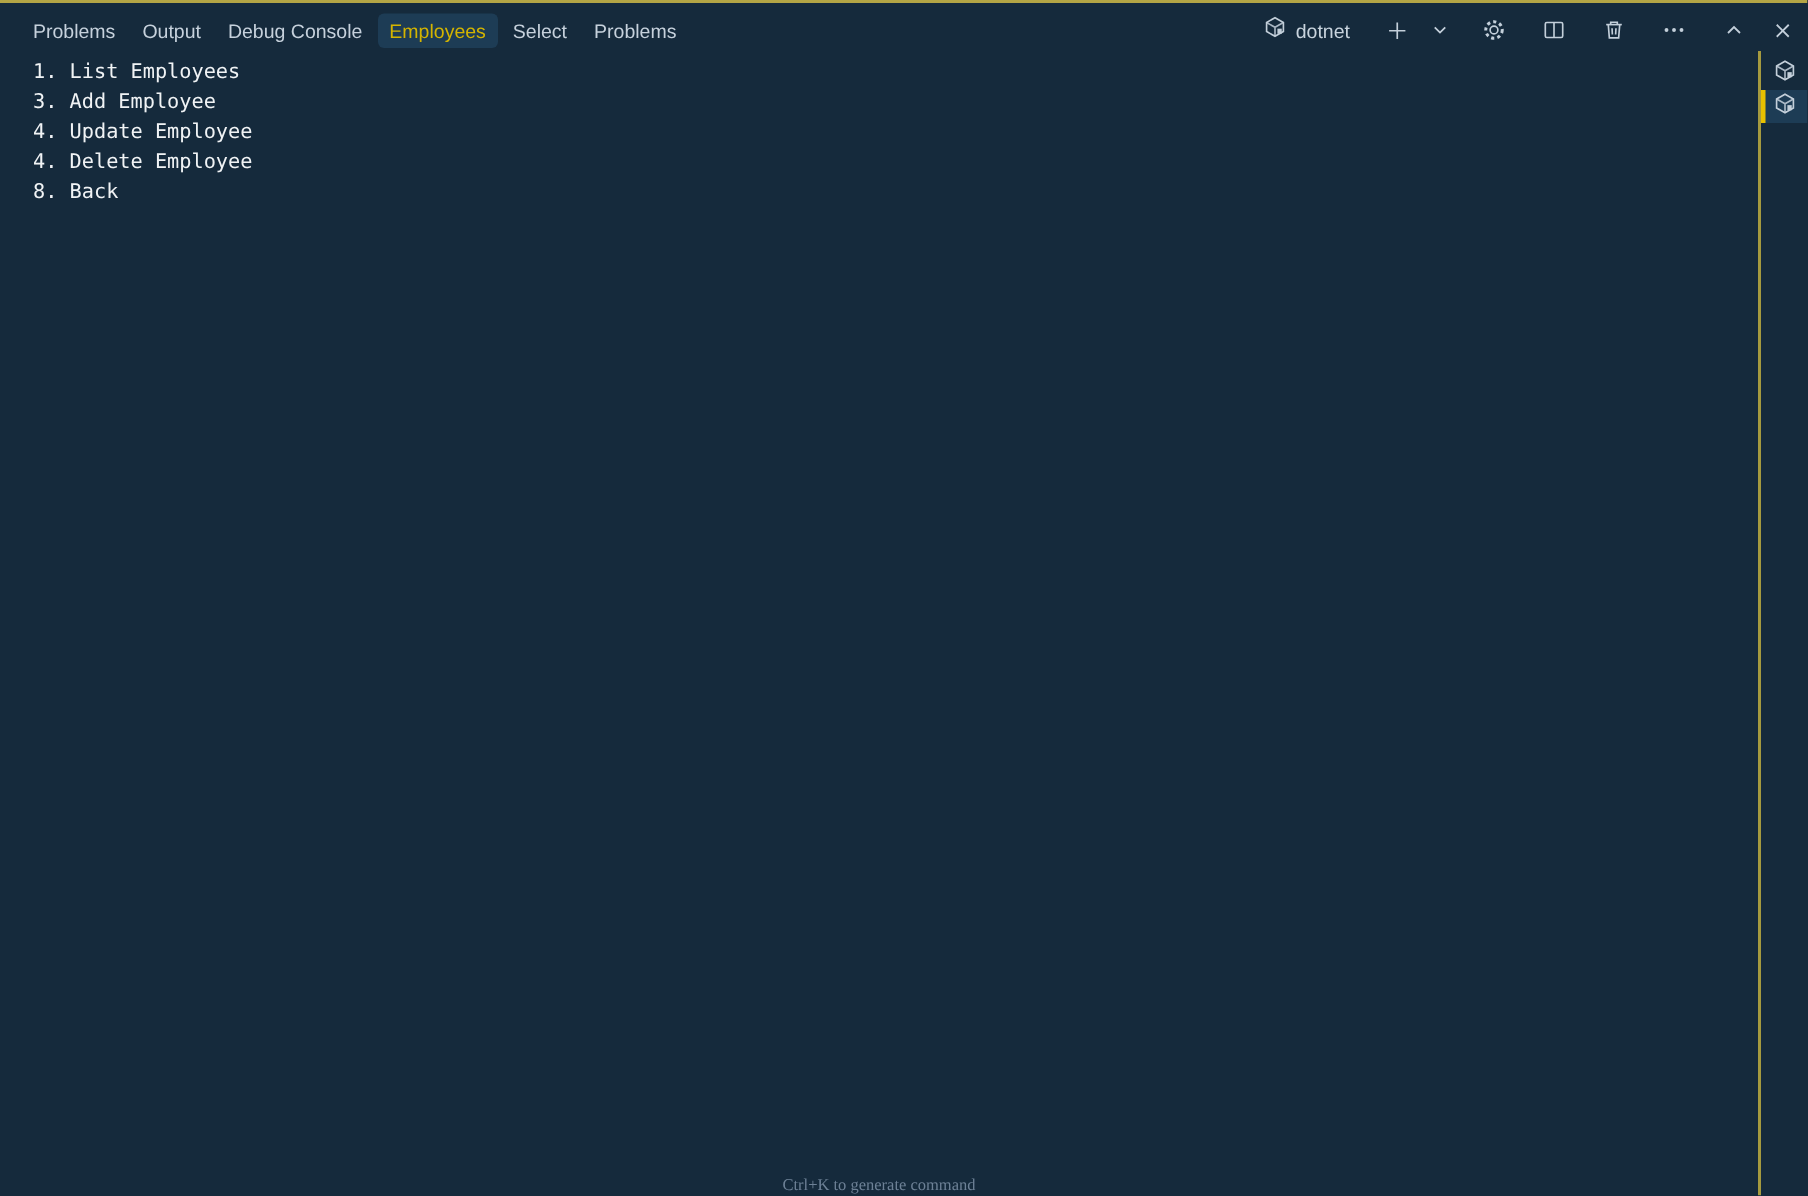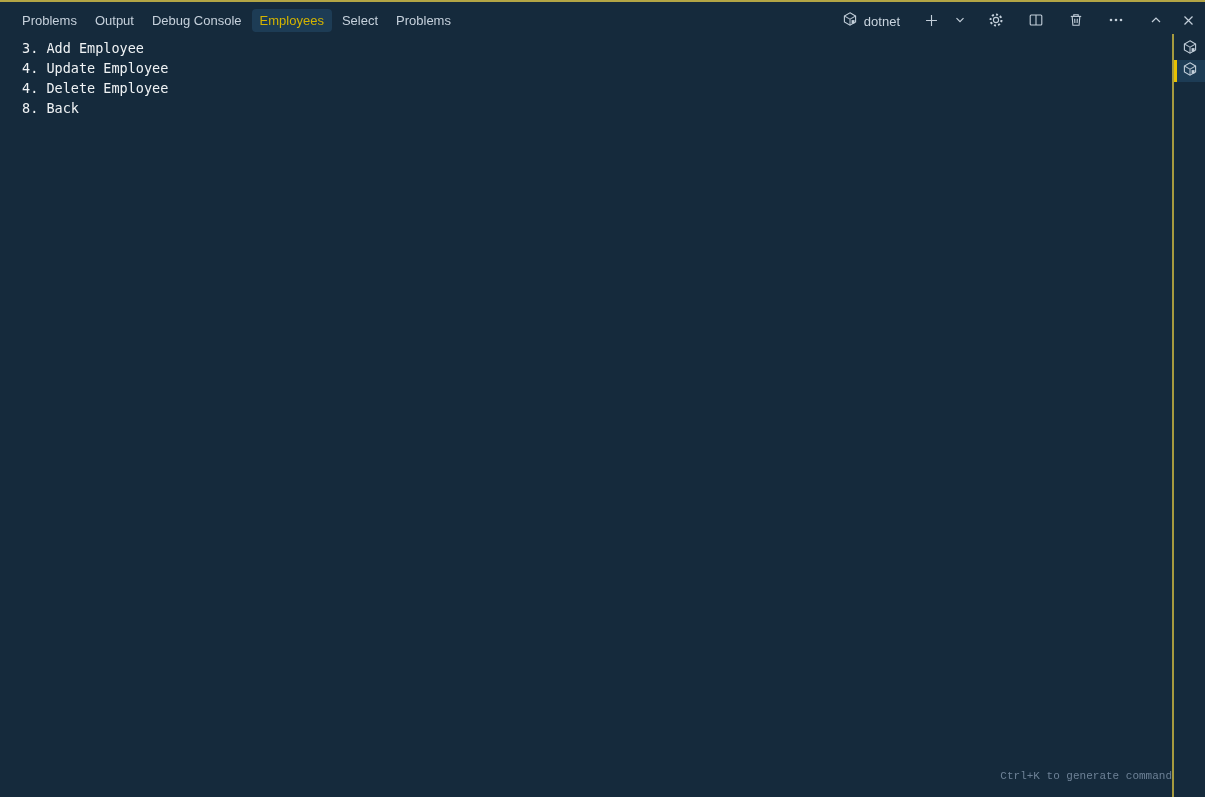--- a/index.html
+++ b/index.html
@@ -42,22 +42,22 @@
     font-family:"DejaVu Sans Mono", monospace;
     font-size:13.5px; line-height:20px; color:#f0f3f5;
     cursor:text;
   }
   .t-line { white-space:pre; height:20px; }
   .cursor {
     display:inline-block; width:10px; height:18px; background:#f0b400;
     vertical-align:-3px;
   }
   .hint {
-    position:absolute; left:0; right:33px; bottom:15px; text-align:right;
-    font-family:Liberation Mono, monospace;
+    position:absolute; left:0; right:33px; bottom:1px; text-align:center;
+    font-family:Liberation Serif, serif;
     font-size:11px; color:#6d8196; pointer-events:none;
   }
   
   .term-list {
     position:absolute; top:38px; right:0; bottom:0; width:33px;
   }
   .sash {
     position:absolute; left:0; top:-4px; bottom:0; width:2px;
     background:#a59a3f; cursor:ew-resize;
   }
@@ -164,20 +164,21 @@
       <span>
         <svg width="13" height="13" viewBox="0 0 13 13" fill="none" stroke="#c3cfda" stroke-width="1.2">
           <path d="M2.5 2.5 L10.5 10.5 M10.5 2.5 L2.5 10.5"></path>
         </svg>
       </span>
     </div>
   </div>
 </div>
 
 <div class="terminal">
+  <div class="t-line">1. List Employees</div>
   <div class="t-line">3. Add Employee</div>
   <div class="t-line">4. Update Employee</div>
   <div class="t-line">4. Delete Employee</div>
   <div class="t-line">8. Back</div>
 </div>
 
 <div class="hint">Ctrl+K to generate command</div>
 
 <div class="term-list">
   <div class="sash"></div>

